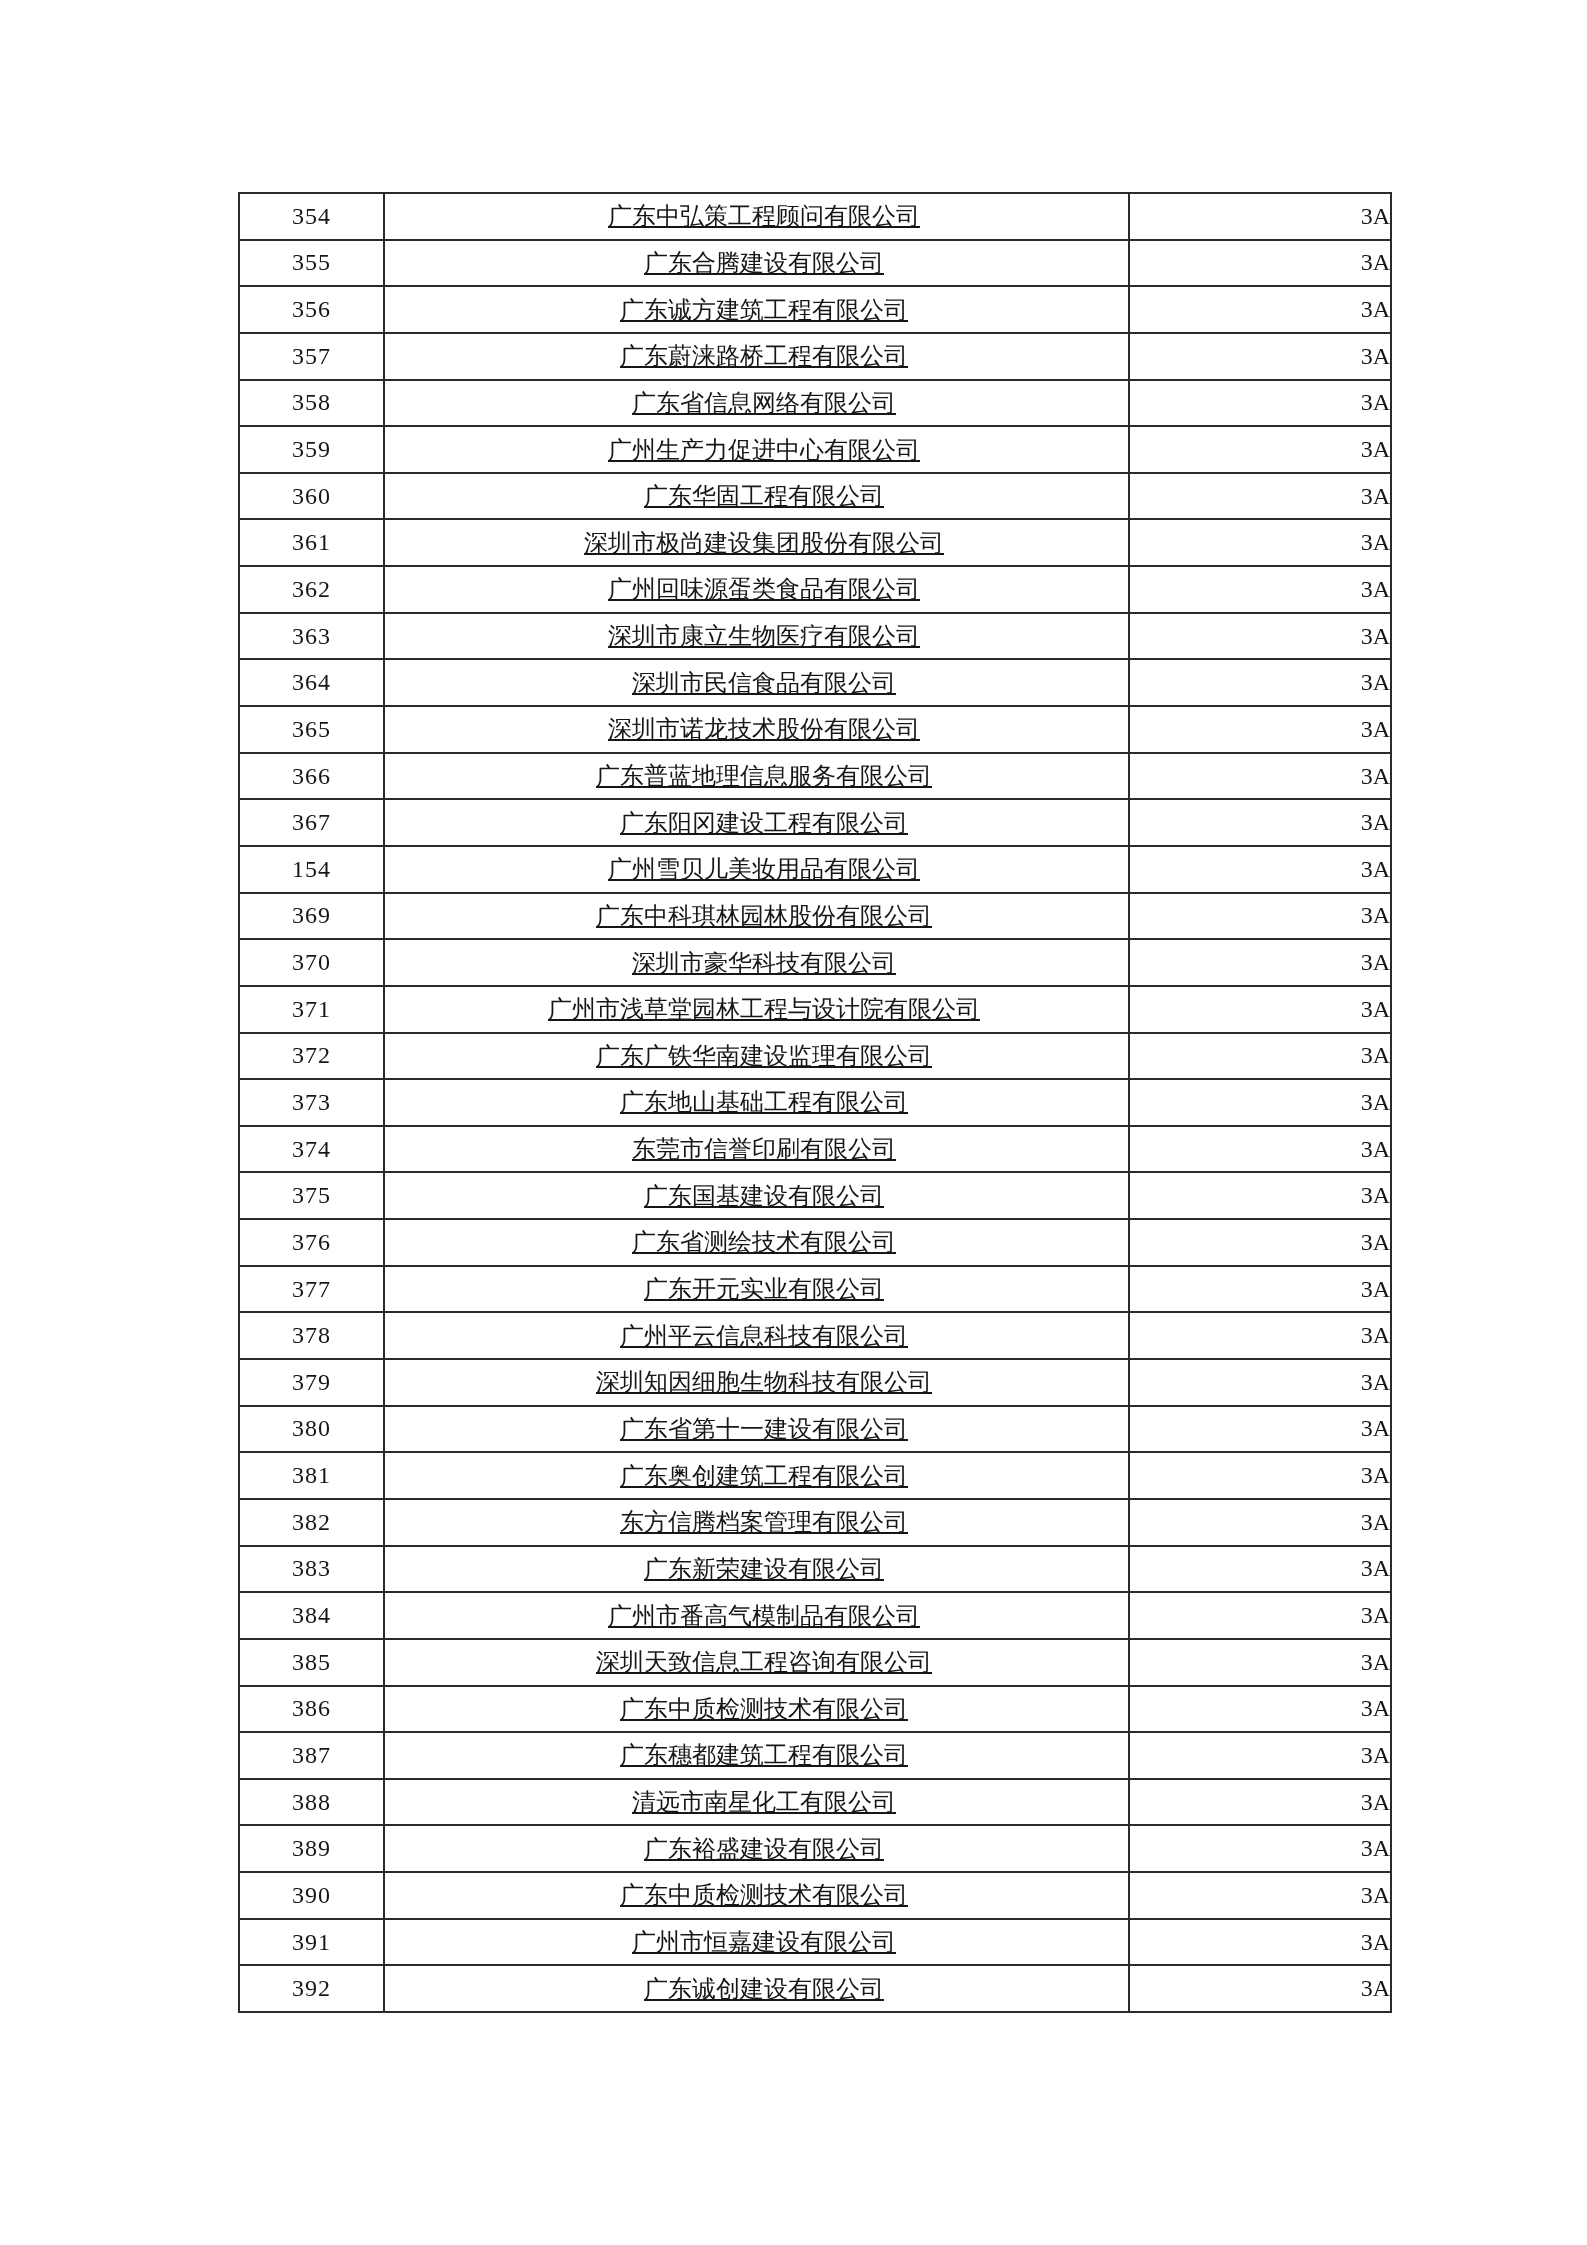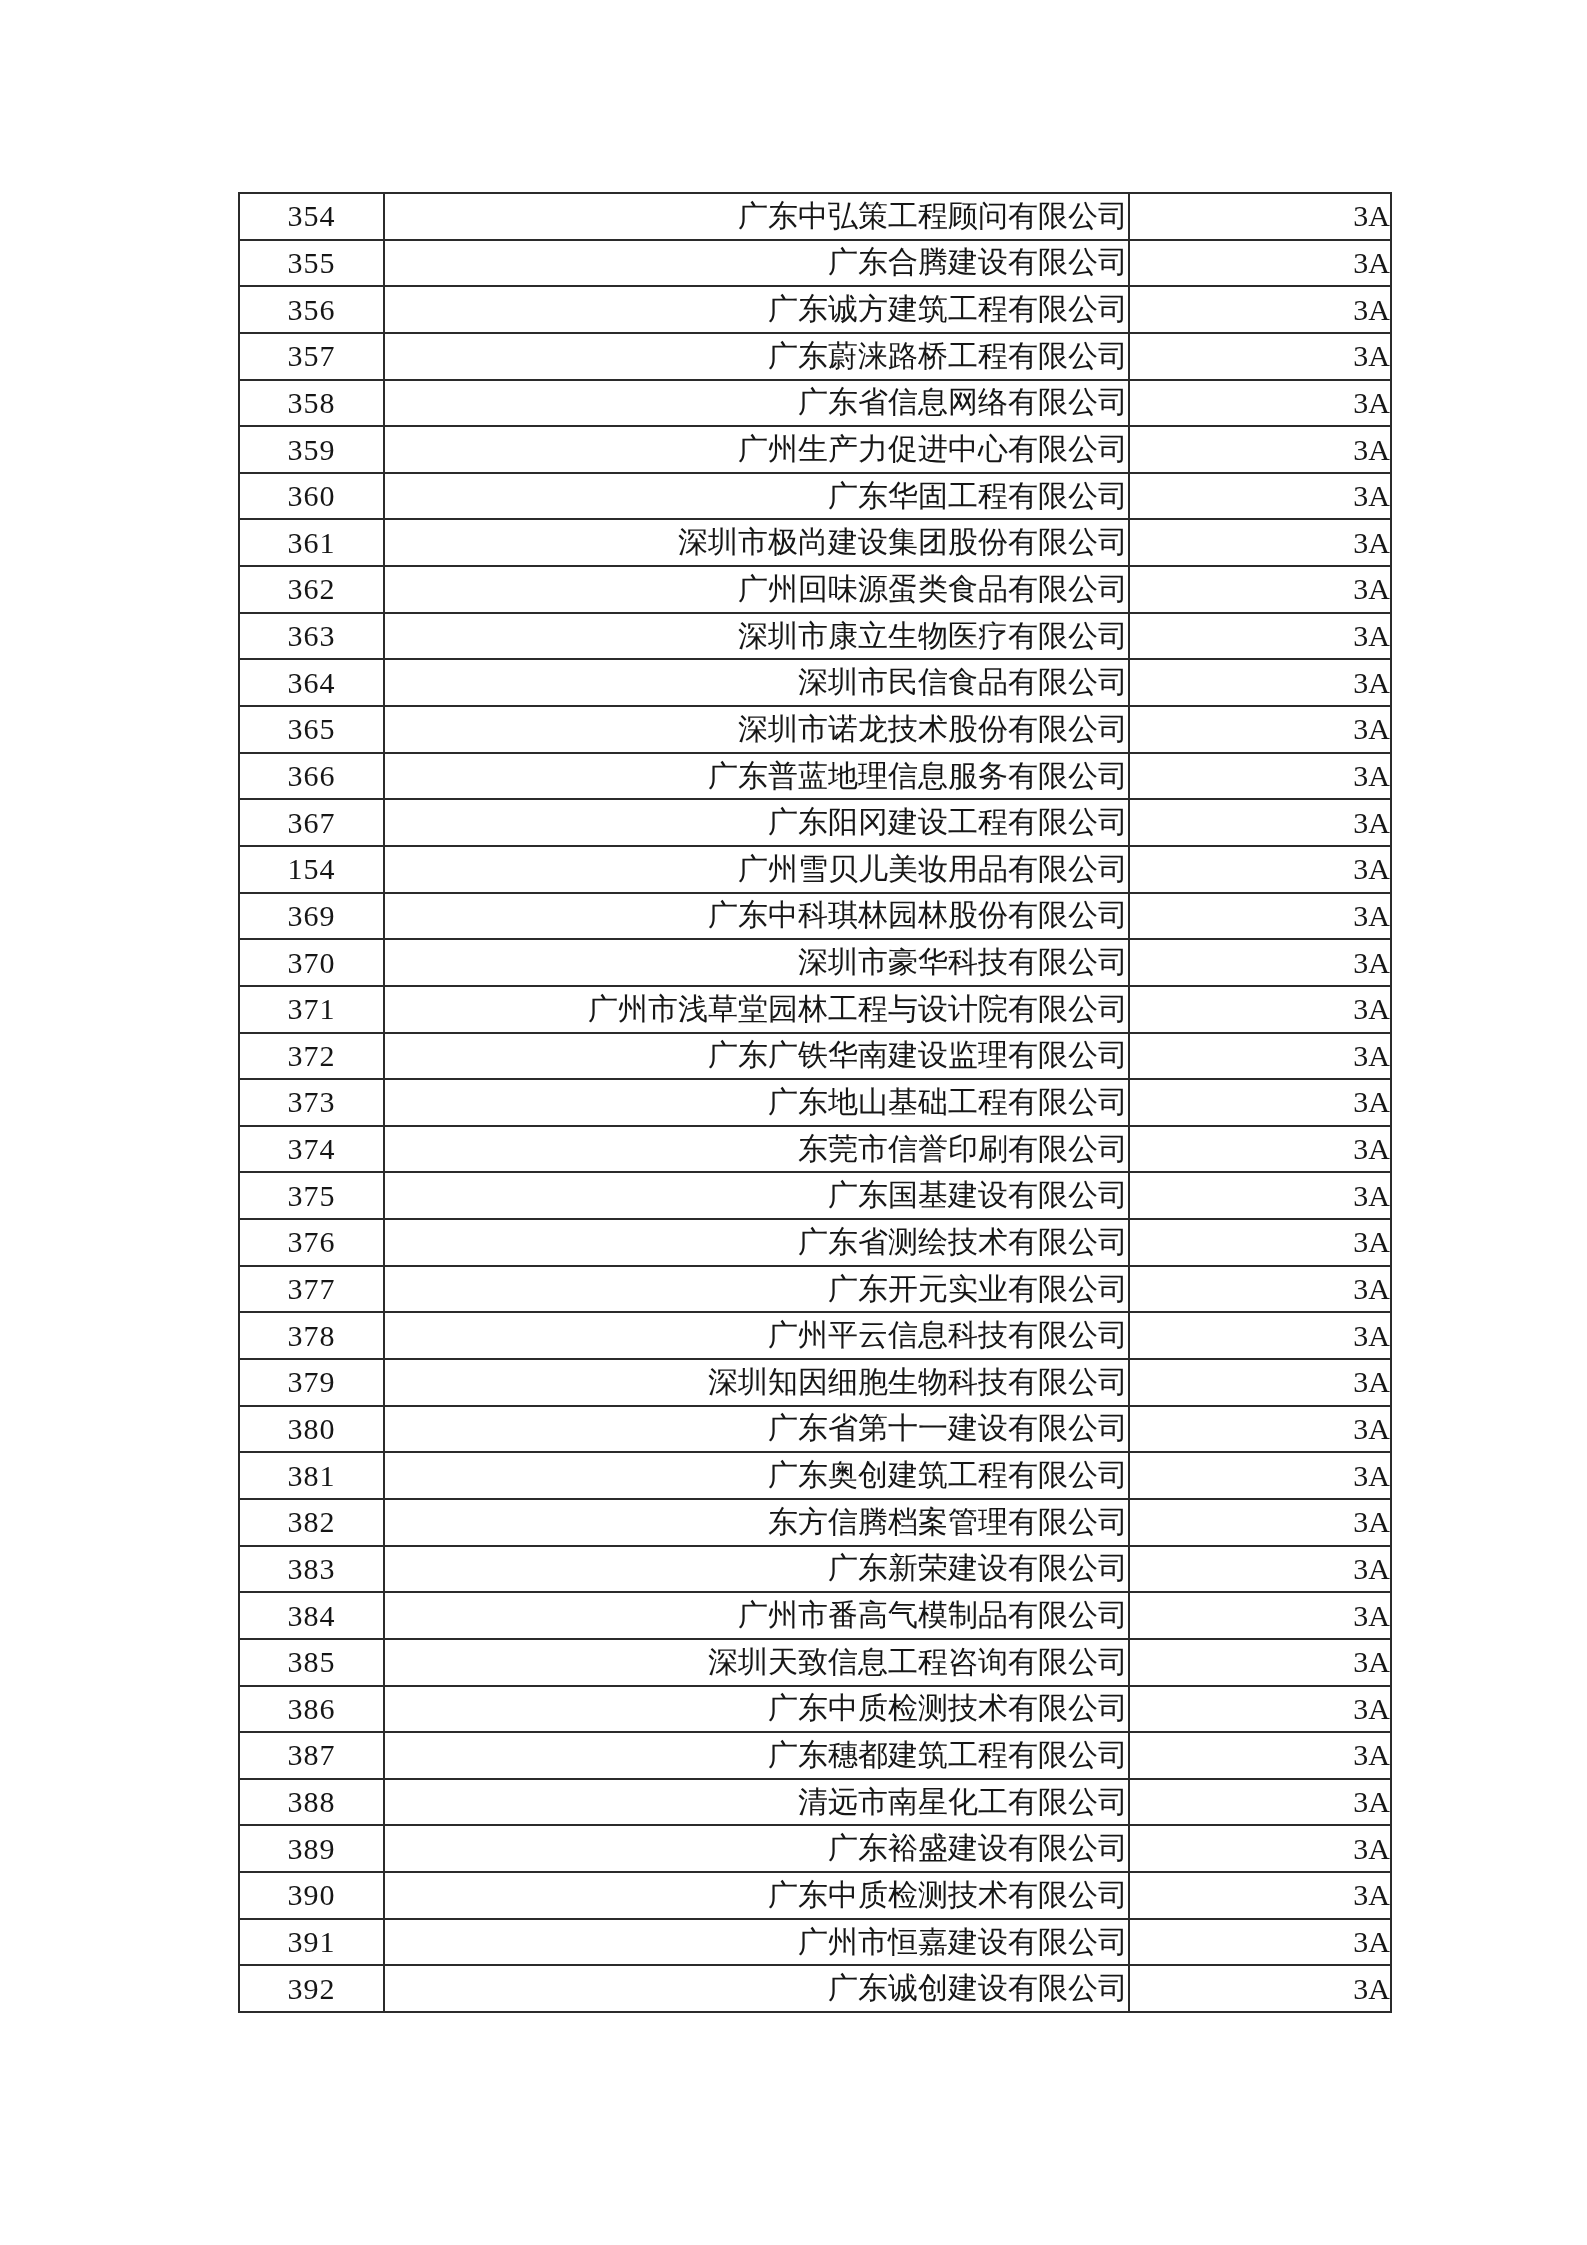--- a/index.html
+++ b/index.html
@@ -16,41 +16,42 @@
   }
   .doc-table {
     position: absolute;
     left: 238px;
     top: 192px;
     width: 1152px;
     height: 1821px;
     border-collapse: collapse;
     table-layout: fixed;
     font-family: "Liberation Serif", "DejaVu Serif", serif;
-    font-size: 30px;
+    font-size: 24px;
     color: #161616;
   }
   .doc-table td {
     border: 2px solid #2b2b2b;
     overflow: hidden;
     white-space: nowrap;
     padding: 0;
     vertical-align: middle;
   }
   .col-no { width: 145px; }
   .col-name { width: 745px; }
   .col-rating { width: 262px; }
   .cell-no {
     text-align: center;
     letter-spacing: 1px;
     font-family: "Liberation Serif", "DejaVu Serif", serif;
   }
   .cell-name {
-    text-align: right;
+    text-align: center;
     padding-left: 15px !important;
+    text-decoration: underline;
   }
   .cell-rating {
     text-align: right;
   }
 </style>
 </head>
 <body>
 
 <div class="page">
   <table class="doc-table">

